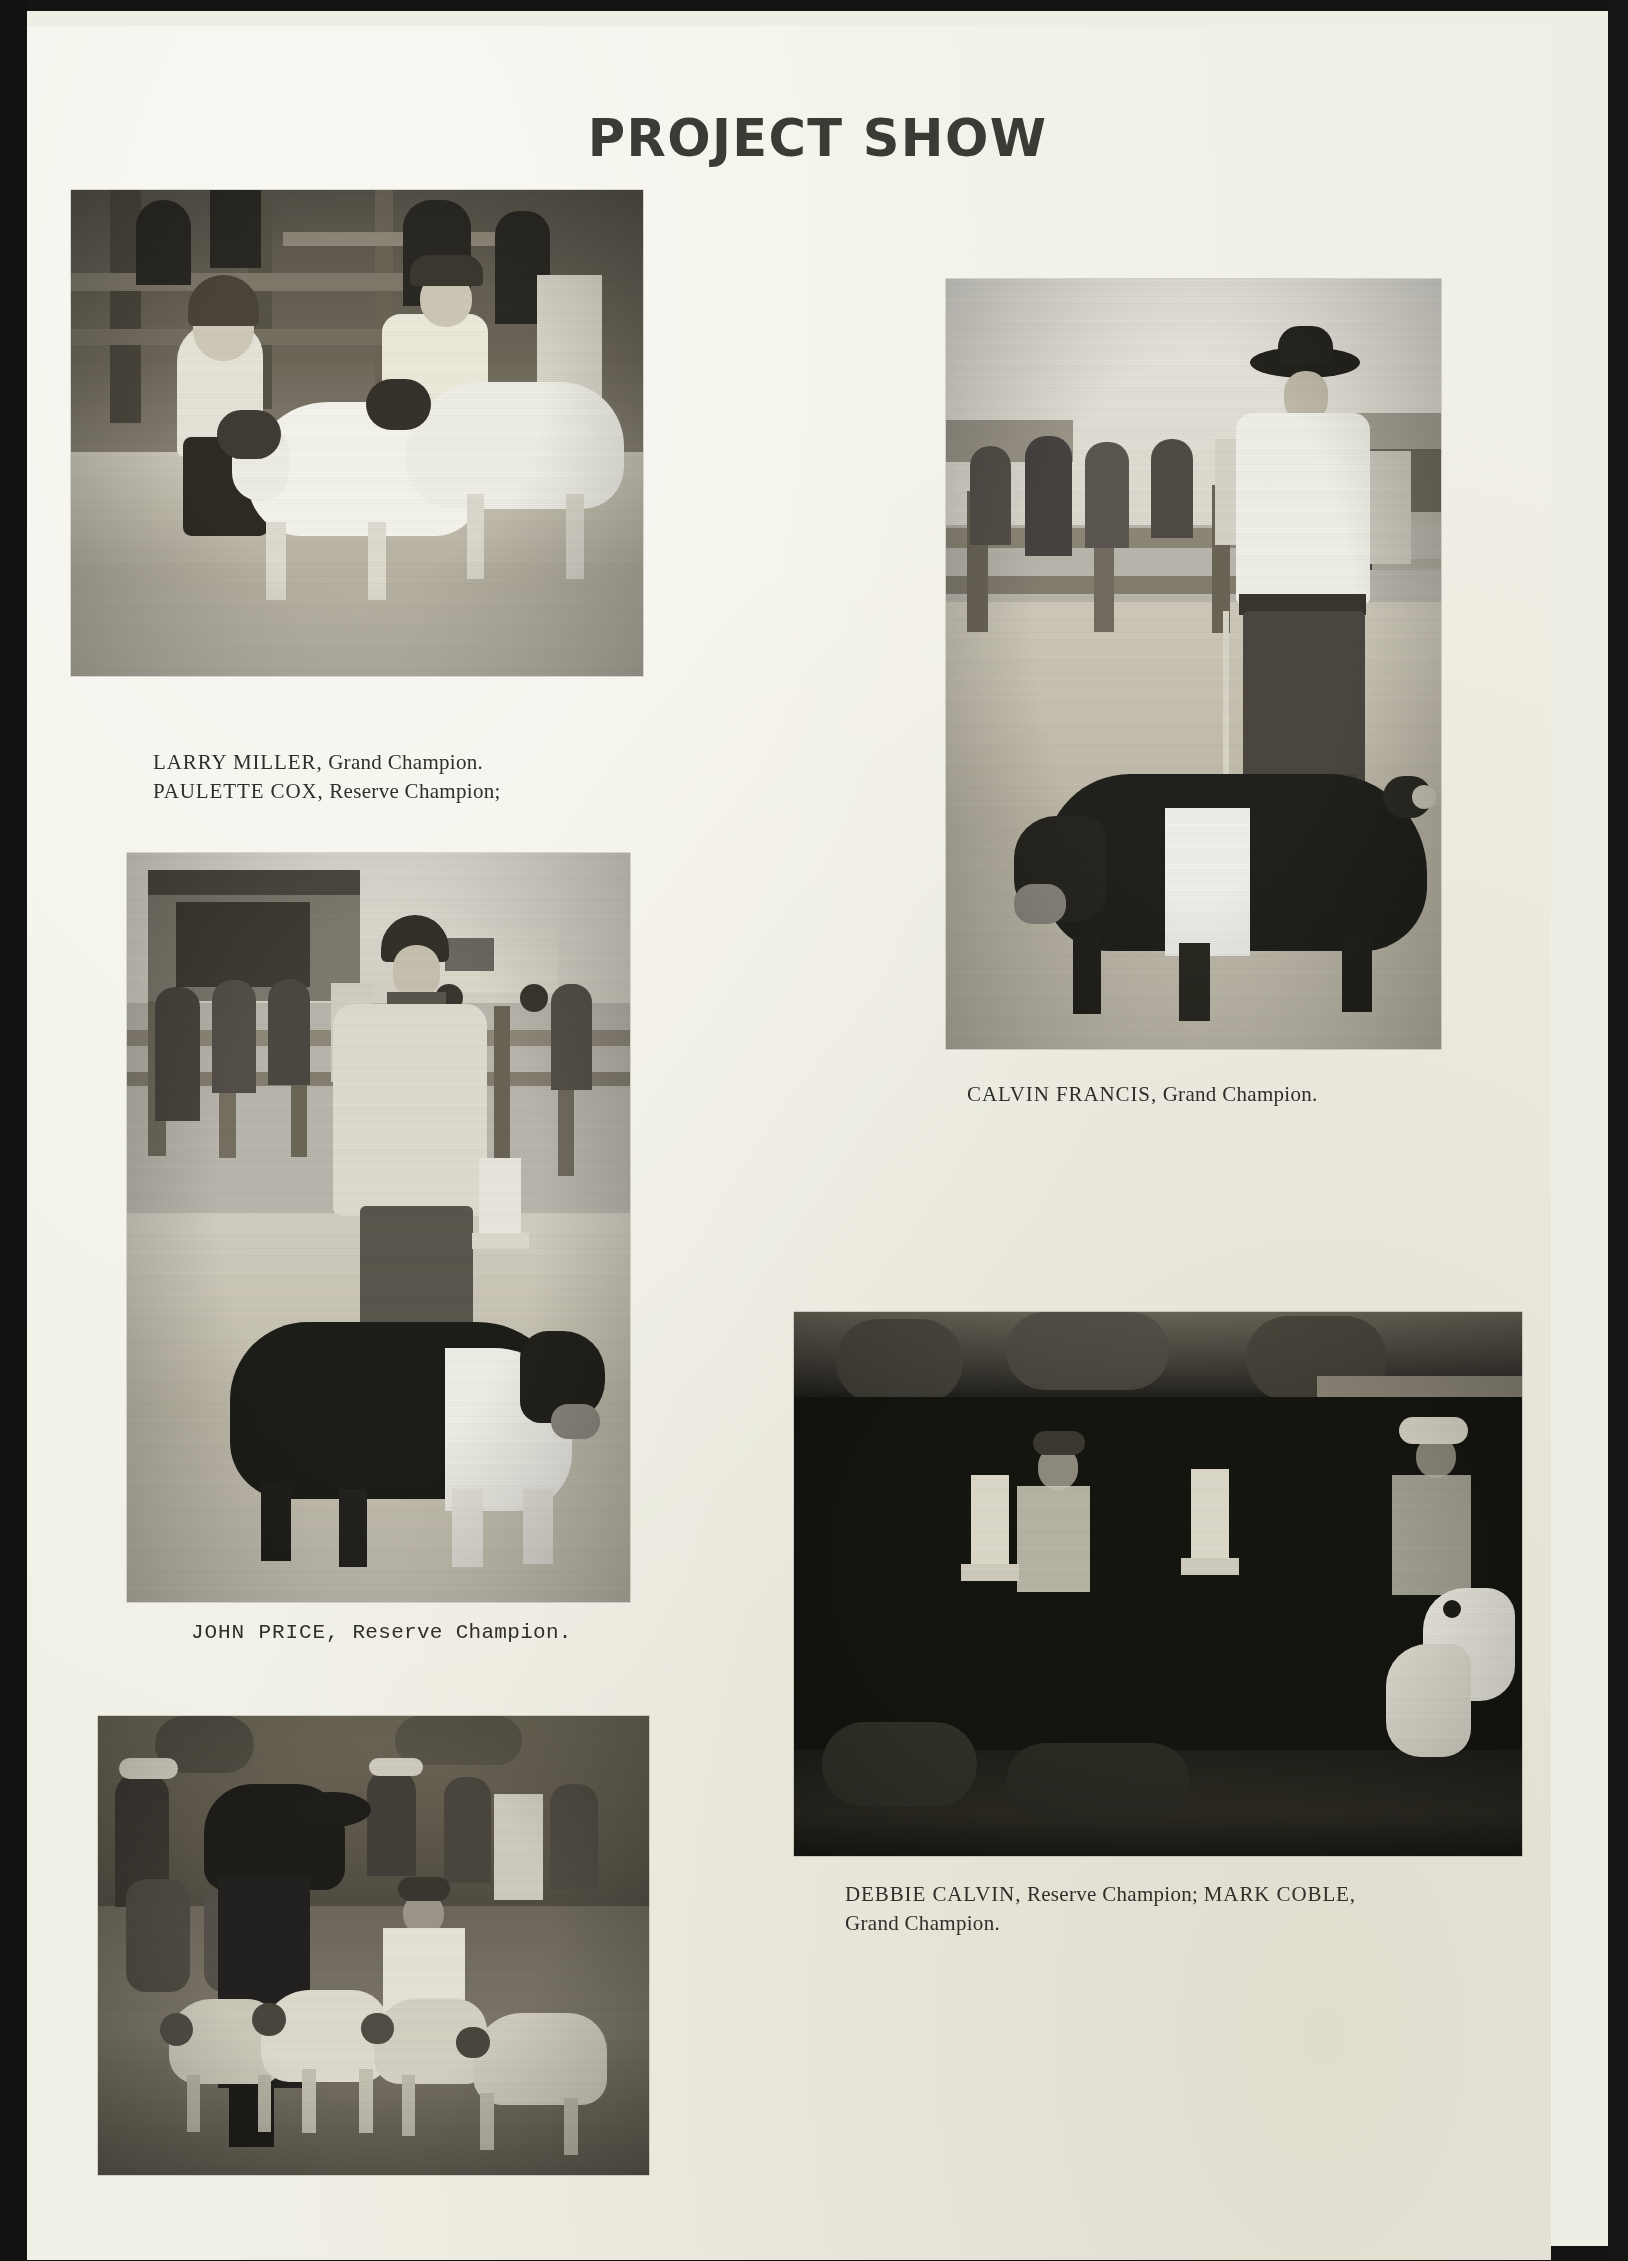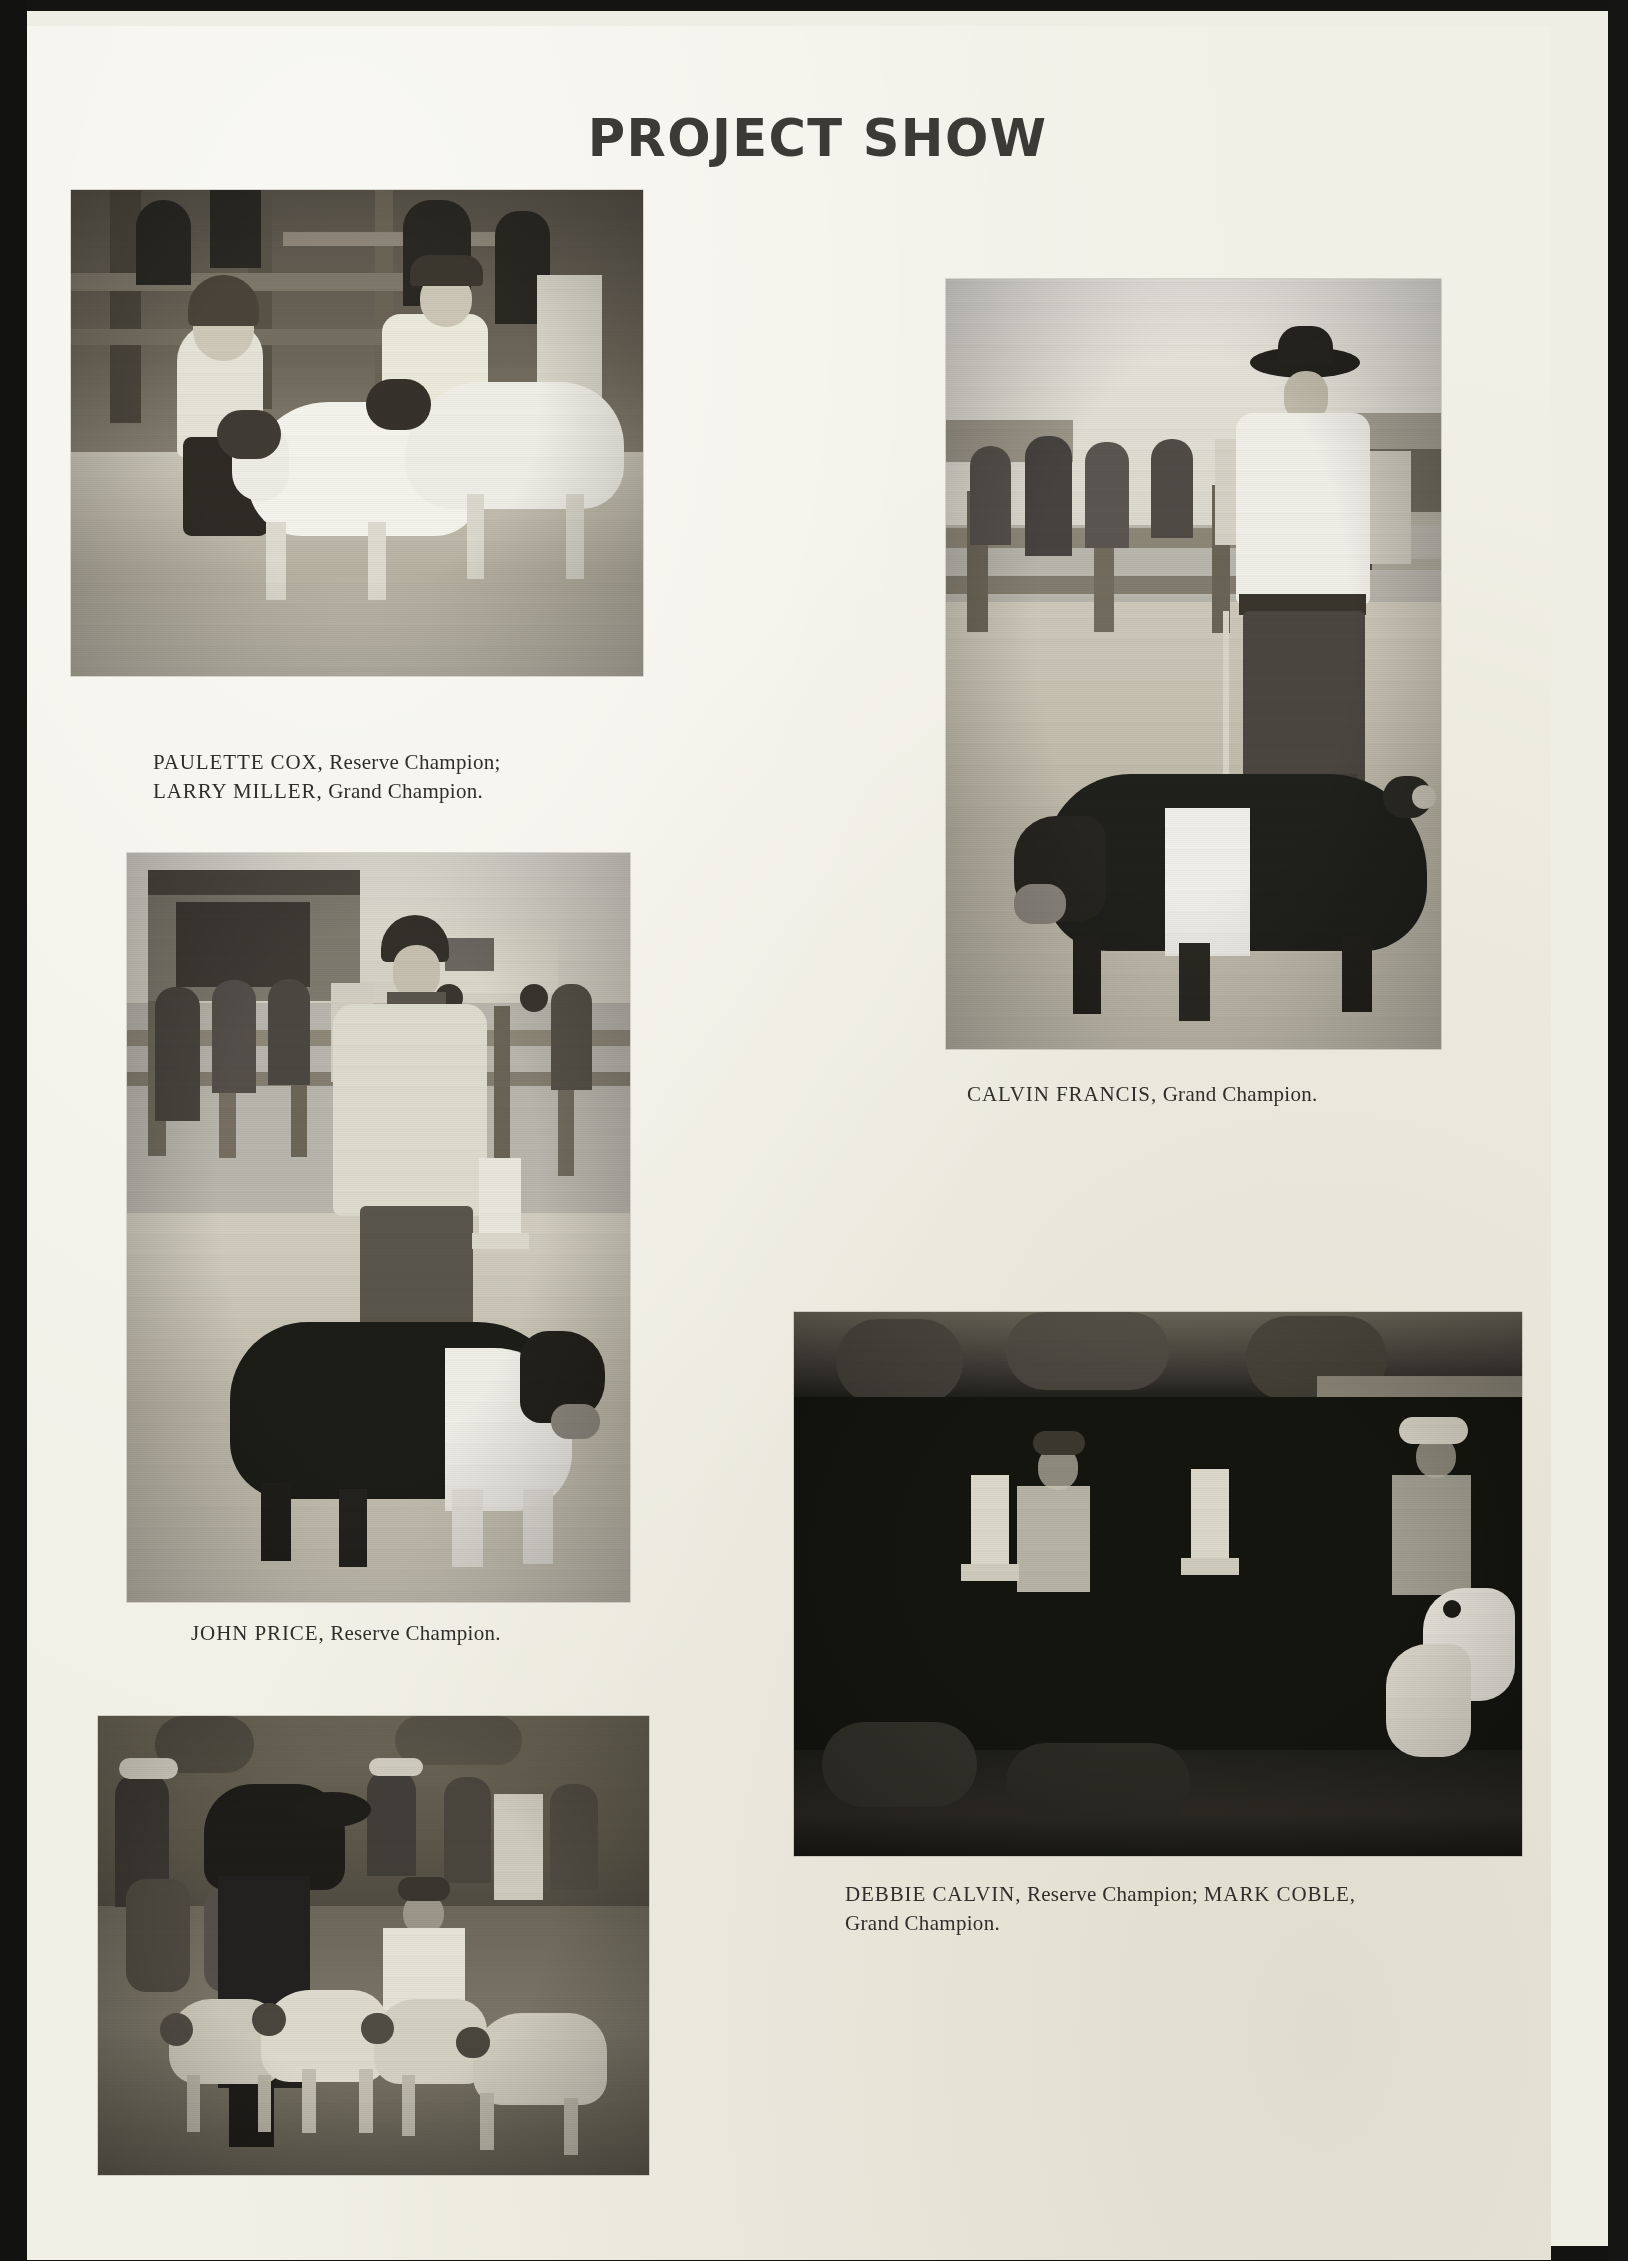--- a/index.html
+++ b/index.html
@@ -181,22 +181,22 @@
         <div class="dkform" style="left:297px; top:332px; width:18.4px; height:78px; background:#dedbd0;"></div>
         <div class="whform" style="left:334px; top:192px; width:219px; height:127px; border-radius:78px 64px 42px 49px; background:#f0efe7;"></div>
         <div class="dkform" style="left:295px; top:189px; width:65px; height:51px; border-radius:31px; background:#36322b;"></div>
         <div class="dkform" style="left:495px; top:304px; width:18.4px; height:85px; background:#dbd8cd;"></div>
         <div class="dkform" style="left:396px; top:304px; width:17px; height:85px; background:#dbd8cd;"></div>
         <div class="grain"></div>
         <div class="vign"></div>
       </div>
     </div>
     <div class="caption" style="left:126px; top:722px; width:537px;">
+      <div><span class="nm">LARRY MILLER,</span><span> Grand Champion.</span></div>
       <div><span class="nm">PAULETTE COX,</span><span> Reserve Champion;</span></div>
-      <div><span class="nm">LARRY MILLER,</span><span> Grand Champion.</span></div>
     </div>
 
     <div class="photo" id="p2" style="left:919px; top:253px; width:495px; height:770px;">
       <div class="base">
         <div class="sky" style="height:32%; background:linear-gradient(180deg,#e9e7df 0%, #dcd9ce 100%);"></div>
         <div class="dirt"></div>
 
         <div class="mdform" style="left:0; top:141px; width:127px; height:42px; background:#9d978a;"></div>
         <div class="mdform" style="left:396px; top:134px; width:99px; height:49px; background:#a5a093;"></div>
         <div class="dkform" style="left:424px; top:170px; width:71px; height:64px; background:#6e6a5e;"></div>
@@ -291,21 +291,21 @@
         <div class="dkform" style="left:393px; top:478px; width:85px; height:92px; border-radius:28px 42px 42px 21px; background:#22211b;"></div>
         <div class="mdform" style="left:424px; top:551px; width:49px; height:35px; border-radius:17px; background:#8f8a80;"></div>
         <div class="dkform" style="left:134px; top:630px; width:30px; height:78px; background:#201f1a;"></div>
         <div class="dkform" style="left:212px; top:636px; width:28px; height:78px; background:#242320;"></div>
         <div class="whform" style="left:325px; top:636px; width:31px; height:78px; background:#e7e5dc;"></div>
         <div class="whform" style="left:396px; top:636px; width:30px; height:75px; background:#e7e5dc;"></div>
         <div class="grain"></div>
         <div class="vign"></div>
       </div>
     </div>
-    <div class="caption" style="left:164px; top:1593px; width:537px;">
+    <div class="caption" style="left:164px; top:1593px; width:537px;font-family:Liberation Mono, monospace;">
       <div><span class="nm">JOHN PRICE,</span><span> Reserve Champion.</span></div>
     </div>
 
     <div class="photo" id="p4" style="left:767px; top:1286px; width:728px; height:544px;">
       <div class="base">
 
         <div style="position:absolute; left:0; top:0; width:100%; height:85px;
             background:linear-gradient(180deg,#6e6a5c 0%, #3b3832 70%, #20201a 100%);"></div>
         <div class="dkform" style="left:42px; top:7px; width:127px; height:85px; border-radius:42px; background:#4a473f; opacity:.8;"></div>
         <div class="dkform" style="left:212px; top:0; width:163px; height:78px; border-radius:49px; background:#524e45; opacity:.75;"></div>

